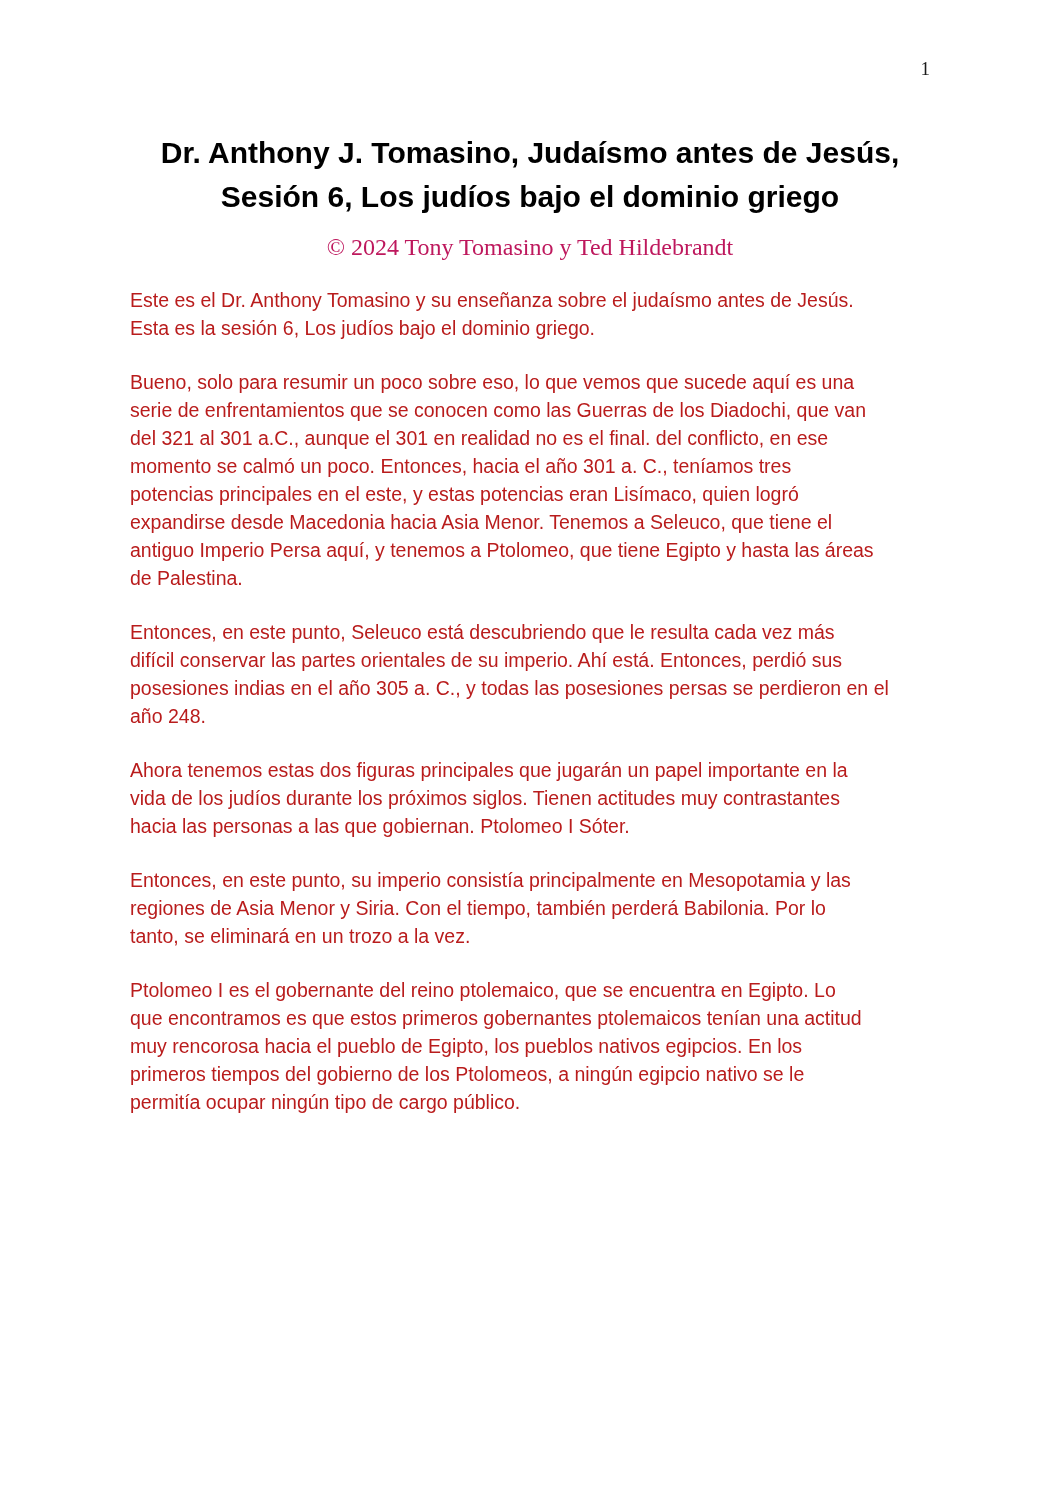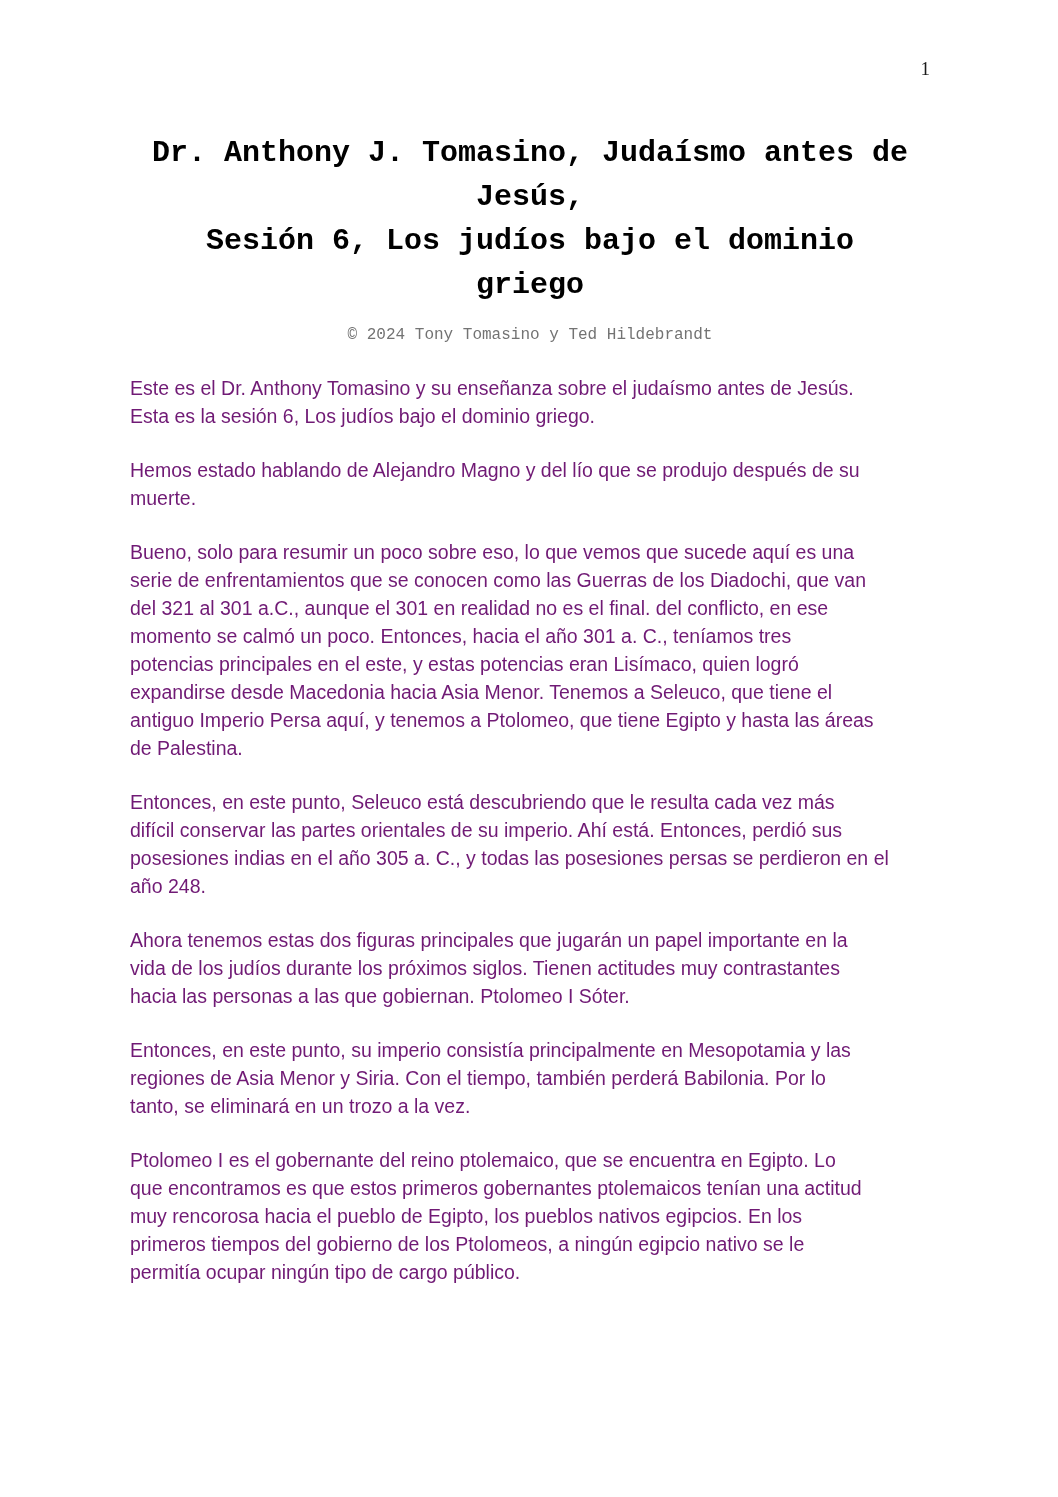--- a/index.html
+++ b/index.html
@@ -23,41 +23,41 @@
     font-size: 19px;
     line-height: 22px;
     color: #1a1a1a;
   }
   .doc-header {
     margin: 131px 128px 0 130px;
     text-align: center;
   }
   .doc-title {
     margin: 16px;
-    font-family: Liberation Mono, monospace;
+    font-family: Liberation Sans, sans-serif;
     font-weight: 700;
     font-size: 30px;
     line-height: 44px;
     white-space: pre-line;
     color: #000000;
   }
   .doc-copyright {
     margin: 2px 0 0 0;
-    font-family: Liberation Mono, monospace;
-    font-size: 16px;
+    font-family: Liberation Serif, serif;
+    font-size: 24px;
     line-height: 25px;
-    color: #737373;
+    color: #be185d;
   }
   .doc-body {
     margin: 26px 0 0 130px;
     width: 852px;
     font-family: "Liberation Sans", sans-serif;
     font-size: 19.5px;
     line-height: 28px;
-    color: #701a75;
+    color: #b91c1c;
   }
   .doc-body p {
     margin: 0 0 26px 0;
     white-space: pre-line;
   }
 </style>
 </head>
 <body>
 
 <div class="page">
@@ -66,22 +66,20 @@
 
   <header class="doc-header">
     <h1 class="doc-title">Dr. Anthony J. Tomasino, Judaísmo antes de Jesús,
 Sesión 6, Los judíos bajo el dominio griego</h1>
     <div class="doc-copyright">© 2024 Tony Tomasino y Ted Hildebrandt</div>
   </header>
 
   <main class="doc-body">
     <p>Este es el Dr. Anthony Tomasino y su enseñanza sobre el judaísmo antes de Jesús.
 Esta es la sesión 6, Los judíos bajo el dominio griego.</p>
-    <p>Hemos estado hablando de Alejandro Magno y del lío que se produjo después de su
-muerte.</p>
     <p>Bueno, solo para resumir un poco sobre eso, lo que vemos que sucede aquí es una
 serie de enfrentamientos que se conocen como las Guerras de los Diadochi, que van
 del 321 al 301 a.C., aunque el 301 en realidad no es el final. del conflicto, en ese
 momento se calmó un poco. Entonces, hacia el año 301 a. C., teníamos tres
 potencias principales en el este, y estas potencias eran Lisímaco, quien logró
 expandirse desde Macedonia hacia Asia Menor. Tenemos a Seleuco, que tiene el
 antiguo Imperio Persa aquí, y tenemos a Ptolomeo, que tiene Egipto y hasta las áreas
 de Palestina.</p>
     <p>Entonces, en este punto, Seleuco está descubriendo que le resulta cada vez más
 difícil conservar las partes orientales de su imperio. Ahí está. Entonces, perdió sus

